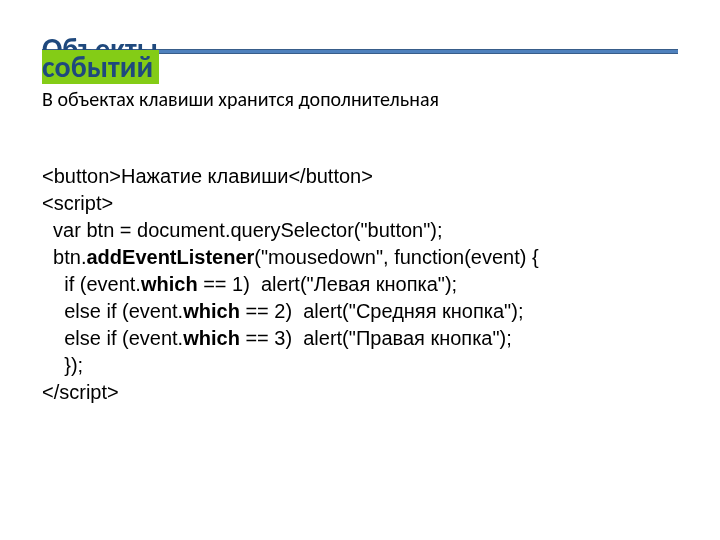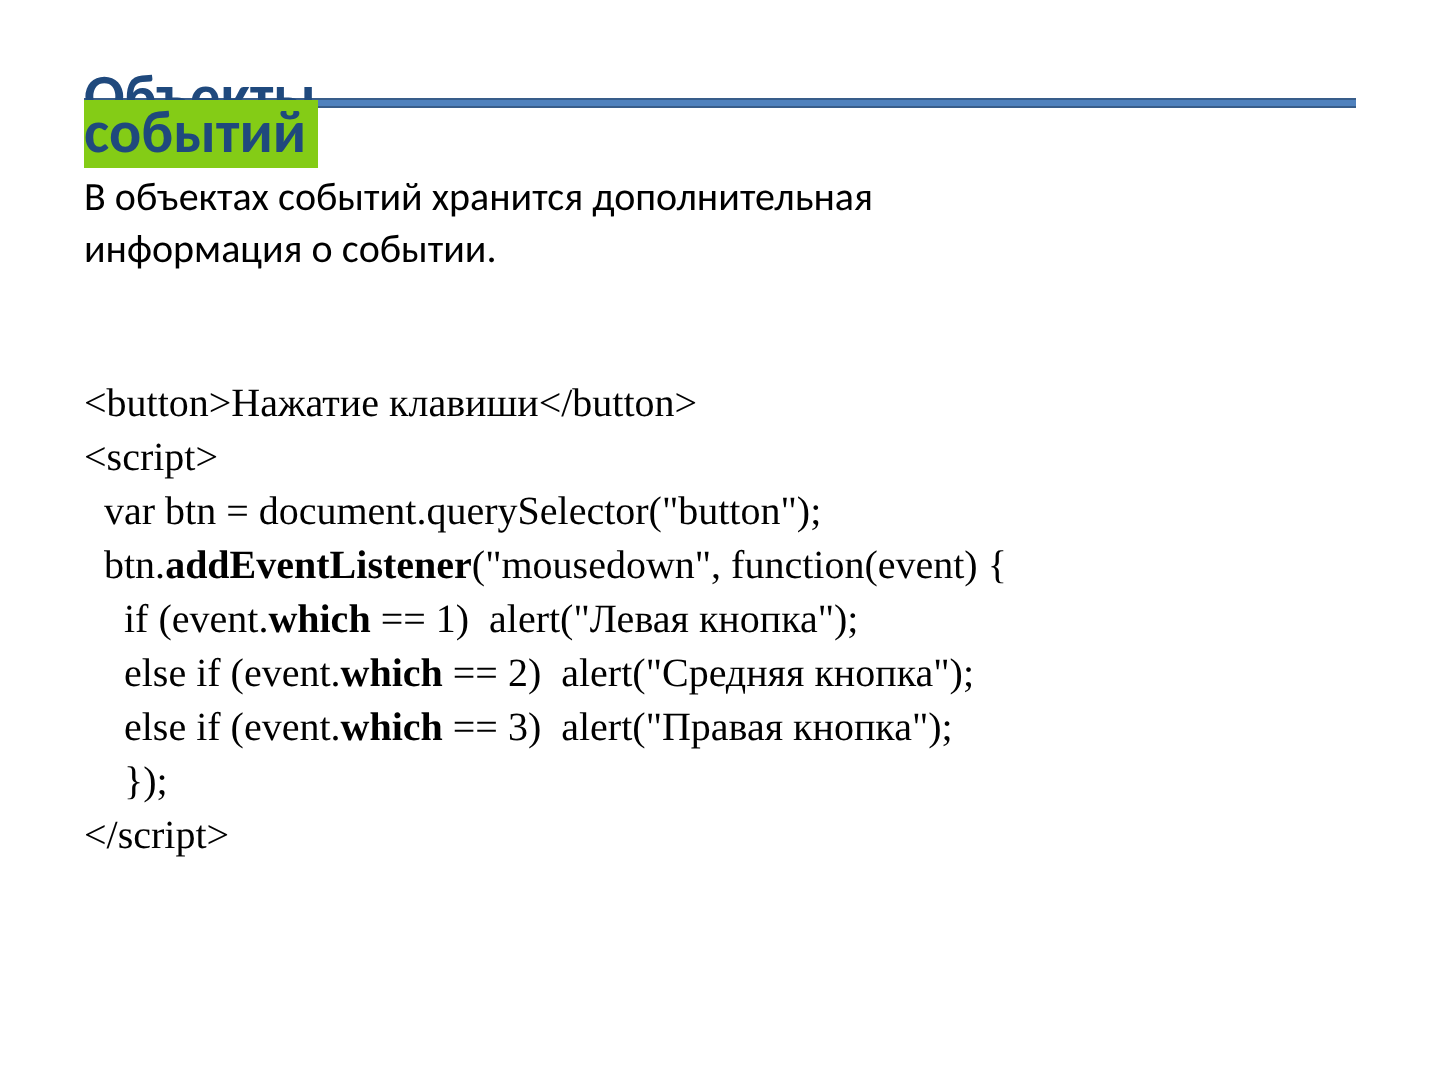--- a/index.html
+++ b/index.html
@@ -47,43 +47,42 @@
   .body p {
     margin: 0 0 0 0;
   }
   .spacer {
     height: 24px;
   }
   .code {
     font-size: 20px;
     line-height: 1.35;
     white-space: pre;
-    font-family: Liberation Serif, serif;
+    font-family: Liberation Sans, sans-serif;
     color: #000000;
   }
   .code b {
     font-weight: 700;
   }
 </style>
 </head>
 <body>
 
 <div class="slide">
 
   <div class="rule-wrap" style="position:relative;">
     <div class="title-block">
       <div class="title">Объекты</div>
       <div class="rule"></div>
       <div class="title" style="display:inline-block; background:#84cc16; position:relative; top:-4px; padding-right:6px;">событий</div>
     </div>
   </div>
 
   <div class="body" style="margin-top:-2px;">
-    <p>В объектах событий хранится дополнительная</p>
-    <p>информация о событии.</p>
+    <p>В объектах клавиши хранится дополнительная</p>
 
     <div class="spacer"></div>
 
     <div class="code">
 <span><span>&lt;button&gt;</span><span>Нажатие клавиши</span><span>&lt;/button&gt;</span></span>
 <span>&lt;script&gt;</span>
 <span>  var btn = document.querySelector("button");</span>
 <span><span>  btn.</span><b>addEventListener</b><span>("mousedown", function(event) {</span></span>
 <span><span>    if (event.</span><b>which</b><span> == 1)  alert("Левая кнопка");</span></span>
 <span><span>    else if (event.</span><b>which</b><span> == 2)  alert("Средняя кнопка");</span></span>

